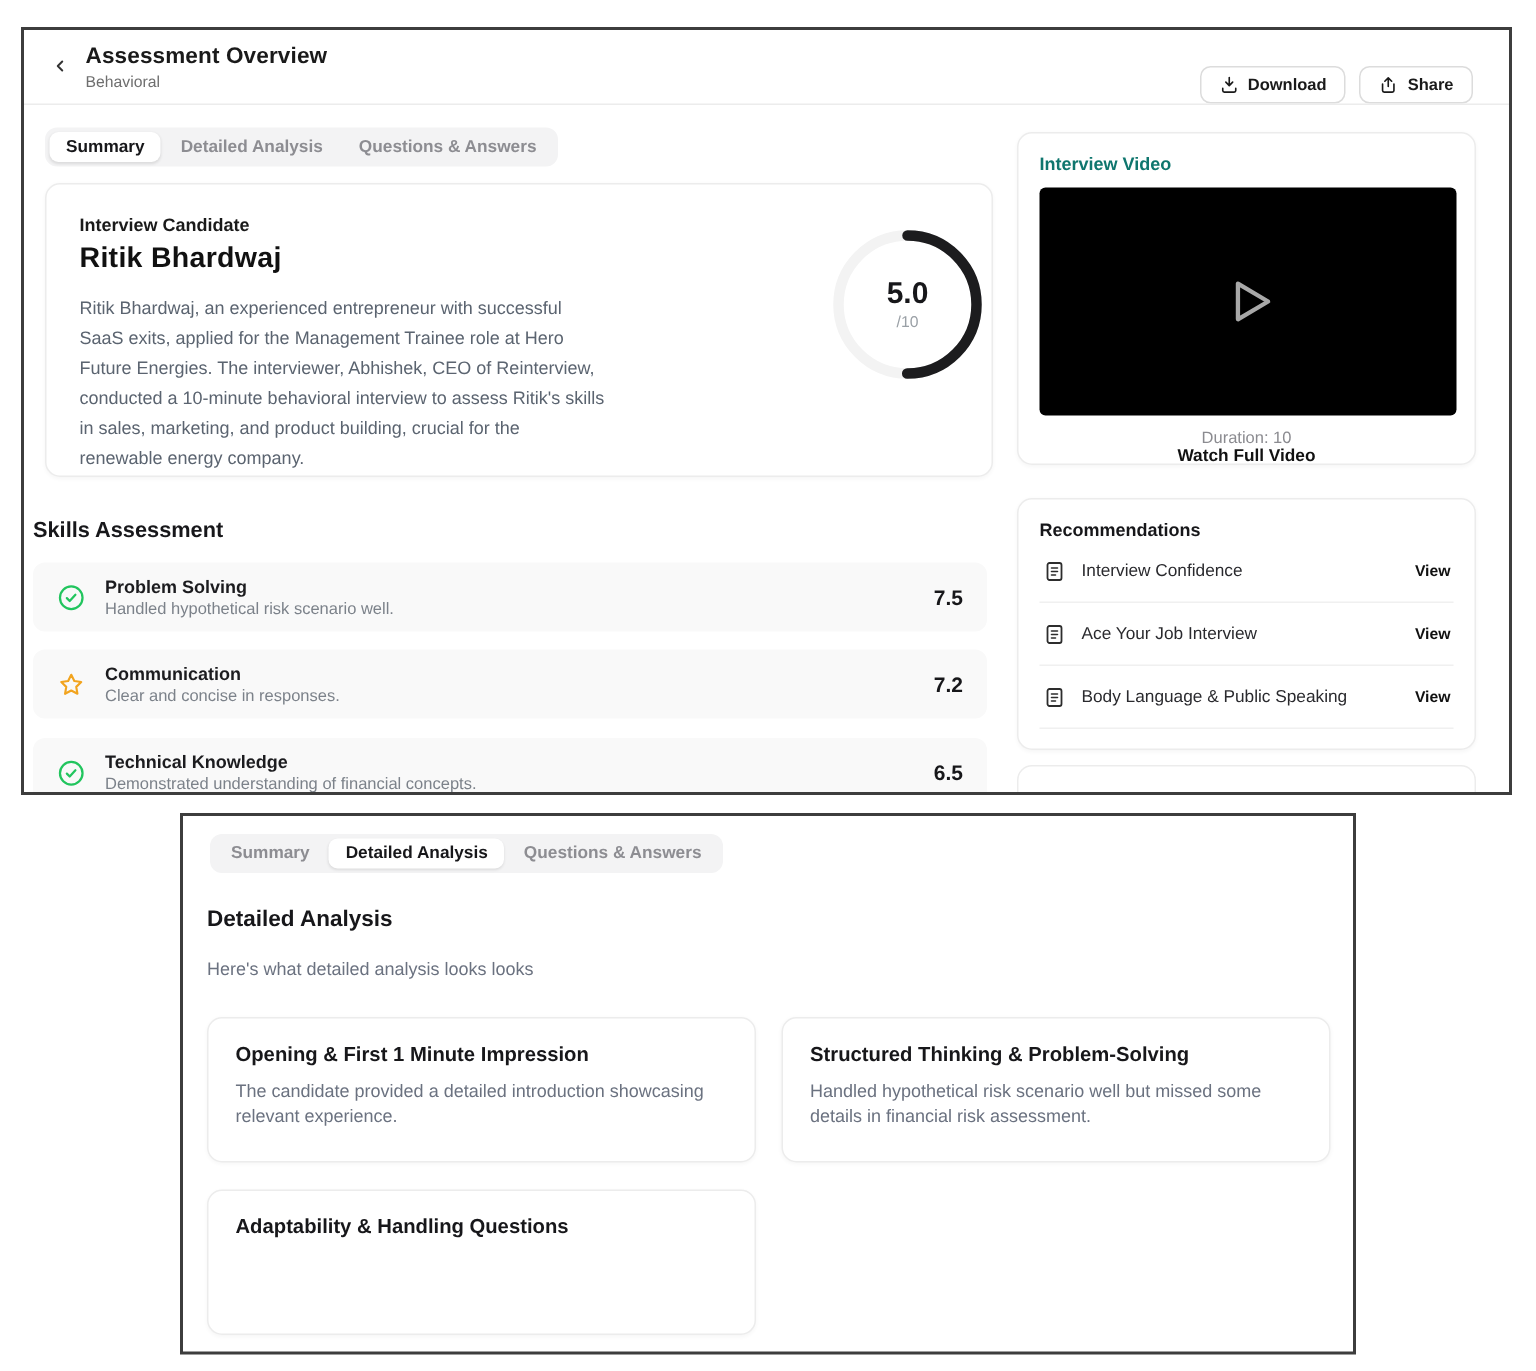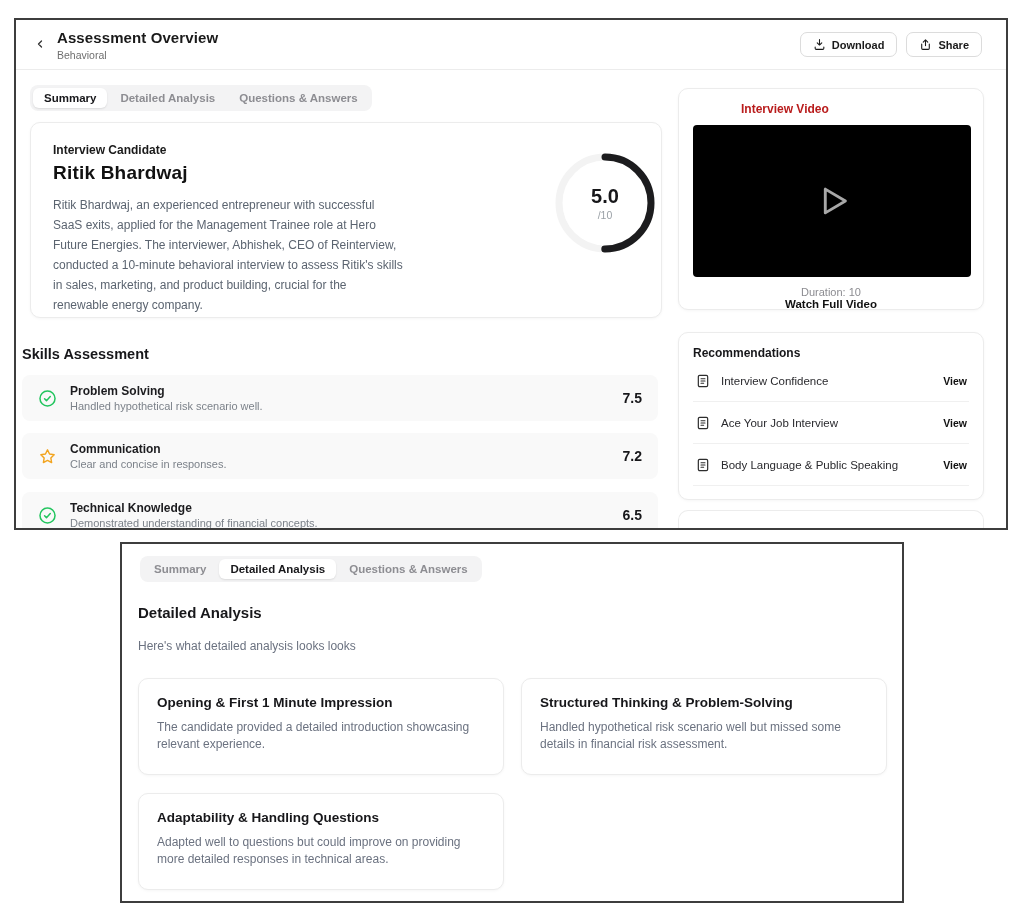--- a/index.html
+++ b/index.html
@@ -8,21 +8,21 @@
   .panel { position:absolute; background:#fff; border:2px solid #3d3d3d; overflow:hidden; }
   #top-panel { left:14px; top:18px; width:994px; height:512px; }
   #bottom-panel { left:120px; top:542px; width:784px; height:361px; }
 
   
   .hdr-back { position:absolute; left:14px; top:14px; width:20px; height:20px;
     display:flex; align-items:center; justify-content:center; cursor:pointer; }
   .hdr-titles { position:absolute; left:41px; top:9px; }
   .hdr-title { font-size:15px; font-weight:bold; color:#1a1a1a; letter-spacing:.1px; }
   .hdr-sub { font-size:10.5px; color:#6f6f6f; margin-top:3px; }
-  .hdr-actions { position:absolute; right:24px; top:12px; display:flex; gap:9px;justify-content:space-between; }
+  .hdr-actions { position:absolute; right:24px; top:24px; display:flex; gap:9px;justify-content:space-between; }
   .btn { display:flex; align-items:center; gap:6px; background:#fff; border:1px solid #dcdcdc;
     border-radius:7px; padding:5px 12px; font-size:11px; font-weight:bold; color:#1a1a1a; cursor:pointer; }
   .hdr-divider { position:absolute; left:0; top:49px; width:100%; height:1px; background:#ececec; }
 
   
   .tabbar { position:absolute; display:inline-flex; align-items:center; background:#f3f3f4;
     border-radius:8px; padding:3px; gap:2px; }
   .tab { font-size:11.5px; font-weight:bold; color:#8d8d92; padding:4px 11px; border-radius:6px;
     white-space:nowrap; cursor:pointer; }
   .tab.active { background:#ffffff; color:#17171a; box-shadow:0 1px 2px rgba(0,0,0,.10); }
@@ -45,21 +45,21 @@
   .skill-row { position:absolute; left:6px; width:636px; height:46px; background:#f9f9f9;
     border-radius:8px; display:flex; align-items:center; padding:0 16px; gap:12px; }
   .skill-ic { width:20px; height:20px; flex:none; display:flex; align-items:center; }
   .skill-col { flex:1; }
   .skill-name { font-size:12px; font-weight:bold; color:#1c1c1f; }
   .skill-desc { font-size:11px; color:#7c828a; margin-top:2px; }
   .skill-score { font-size:14px; font-weight:bold; color:#17171a; }
 
   
   #video-card { position:absolute; left:662px; top:68px; width:306px; height:222px; padding:13px 14px; }
-  .vid-title { font-size:12px; font-weight:bold; color:#b91c1c;margin-left:48px; }
+  .vid-title { font-size:12px; font-weight:bold; color:#0f766e; }
   .vid-box { margin-top:9px; width:278px; height:152px; background:#000; border-radius:4px;
     display:flex; align-items:center; justify-content:center; cursor:pointer; }
   .vid-footer { display:flex; justify-content:center; align-items:center; margin-top:9px;flex-direction:column; }
   .vid-dur { font-size:11px; color:#8b8b90; }
   .vid-watch { font-size:11.5px; font-weight:bold; color:#111; cursor:pointer; }
 
   #rec-card { position:absolute; left:662px; top:312px; width:306px; height:168px; padding:13px 14px 0; }
   .rec-title { font-size:12px; font-weight:bold; color:#17171a; }
   .rec-item { display:flex; align-items:center; gap:10px; padding:13px 2px 12px;
     border-bottom:1px solid #f0f0f0; }
@@ -232,15 +232,14 @@
   <div class="card dt-card" style="left:16px; top:134px;">
     <div class="dt-card-title">Opening &amp; First 1 Minute Impression</div>
     <div class="dt-card-desc">The candidate provided a detailed introduction showcasing relevant experience.</div>
   </div>
   <div class="card dt-card" style="left:399px; top:134px;">
     <div class="dt-card-title">Structured Thinking &amp; Problem-Solving</div>
     <div class="dt-card-desc">Handled hypothetical risk scenario well but missed some details in financial risk assessment.</div>
   </div>
   <div class="card dt-card" style="left:16px; top:249px;">
     <div class="dt-card-title">Adaptability &amp; Handling Questions</div>
-    <div class="dt-card-desc">Adapted well to questions but could improve on providing more detailed responses in technical areas.</div>
   </div>
 </div>
 
 </body></html>

